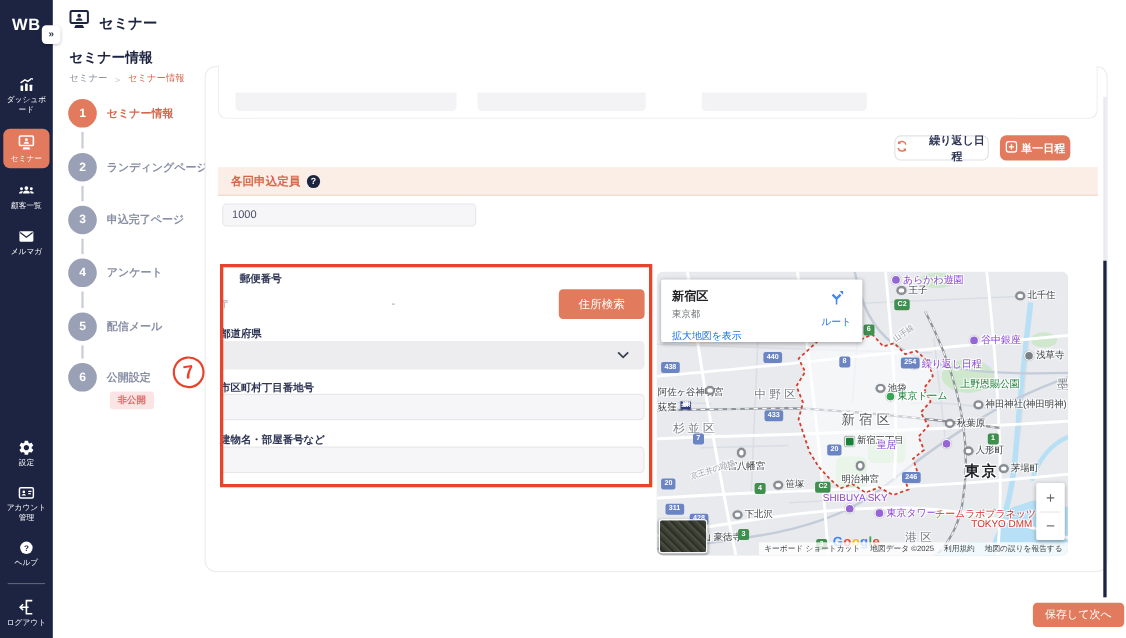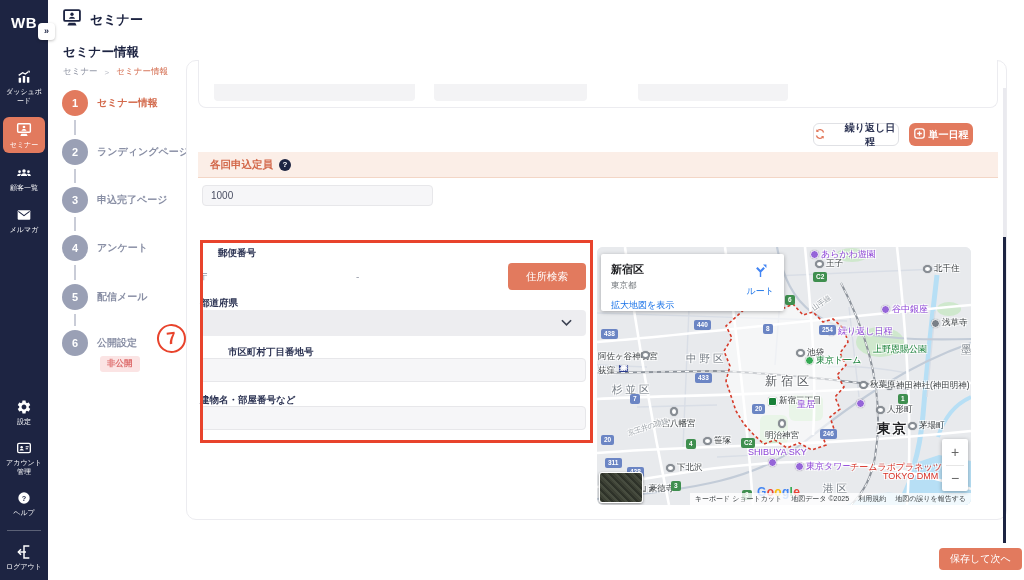--- a/index.html
+++ b/index.html
@@ -313,21 +313,21 @@
   <div class="postal-sep">-</div>
   <button class="btn-search">住所検索</button>
 
   <div class="form-label" style="left:200px;top:297px;">都道府県</div>
   <div class="select">
     <span><svg viewBox="0 0 12 8" width="11" height="8">
           <path d="M1 1l5 5 5-5" stroke="#3c4252" stroke-width="1.8" fill="none"></path>
         </svg></span>
   </div>
 
-  <div class="form-label" style="left:200px;top:346px;padding-left:28px;">市区町村丁目番地号</div>
+  <div class="form-label" style="left:200px;top:346px;">市区町村丁目番地号</div>
   <input class="fld" style="left: 200px; top: 358px; width: 386px; height: 24px;">
 
   <div class="form-label" style="left:200px;top:394px;">建物名・部屋番号など</div>
   <input class="fld" style="left: 200px; top: 406px; width: 386px; height: 24px;">
 
   <div class="red-box"></div>
   <div class="annotation-circle">7</div>
 
   <div class="map">
     <svg class="base" width="374" height="258" viewBox="0 0 374 258">
@@ -419,21 +419,21 @@
         </span>
         <span class="m-label label" style="left:44px;top:104px;">
           <span class="mi station"></span>
         </span>
         <span class="m-label label" style="left:1px;top:118px;">
           <span>荻窪</span>
         </span>
         <span class="m-label label" style="left:22px;top:118px;">
           <span class="mi jr">JR</span>
         </span>
-        <span class="m-label label" style="left:288px;top:115px;margin-top:18px;">
+        <span class="m-label label" style="left:288px;top:115px;">
           <span class="mi station"></span>
           <span>神田神社(神田明神)</span>
         </span>
         <span class="m-label district-dark" style="left:168px;top:126px;">
           <span>新宿区</span>
         </span>
         <span class="m-label district" style="left:15px;top:136px;">
           <span>杉並区</span>
         </span>
         <span class="m-label label" style="left:262px;top:132px;font-family:Liberation Serif, serif;">

